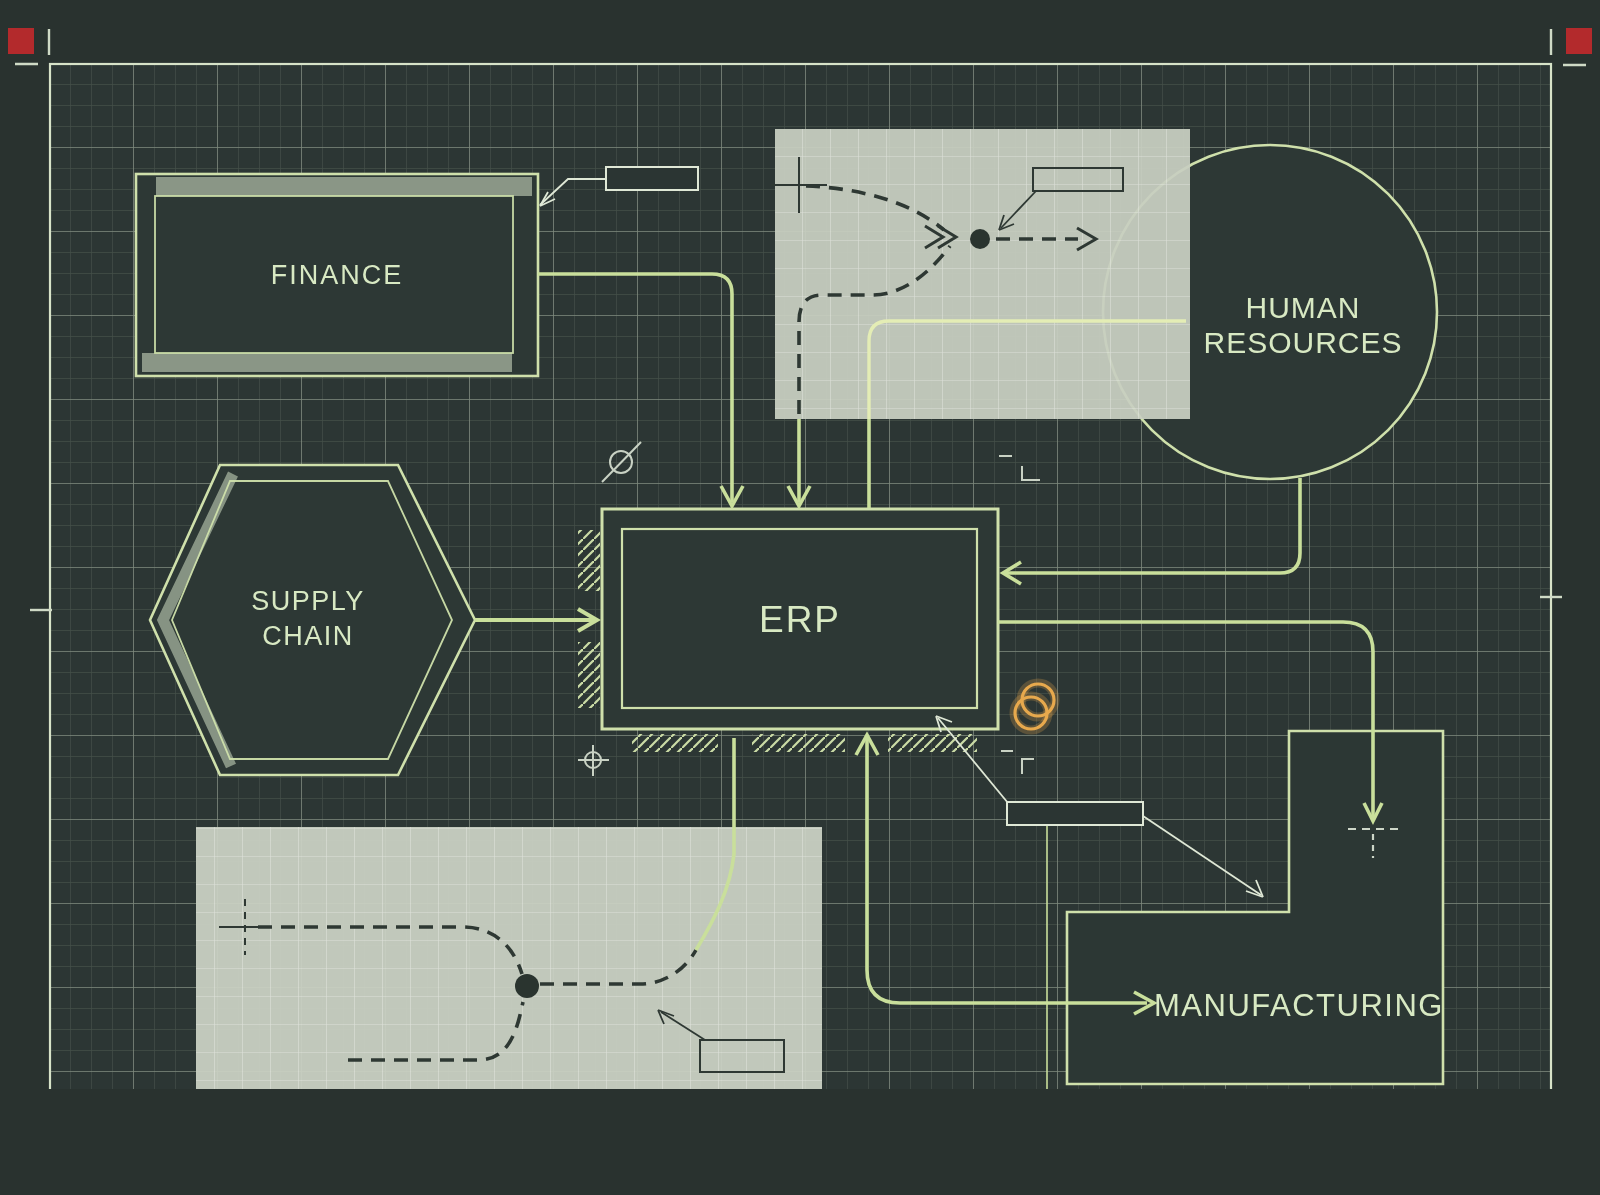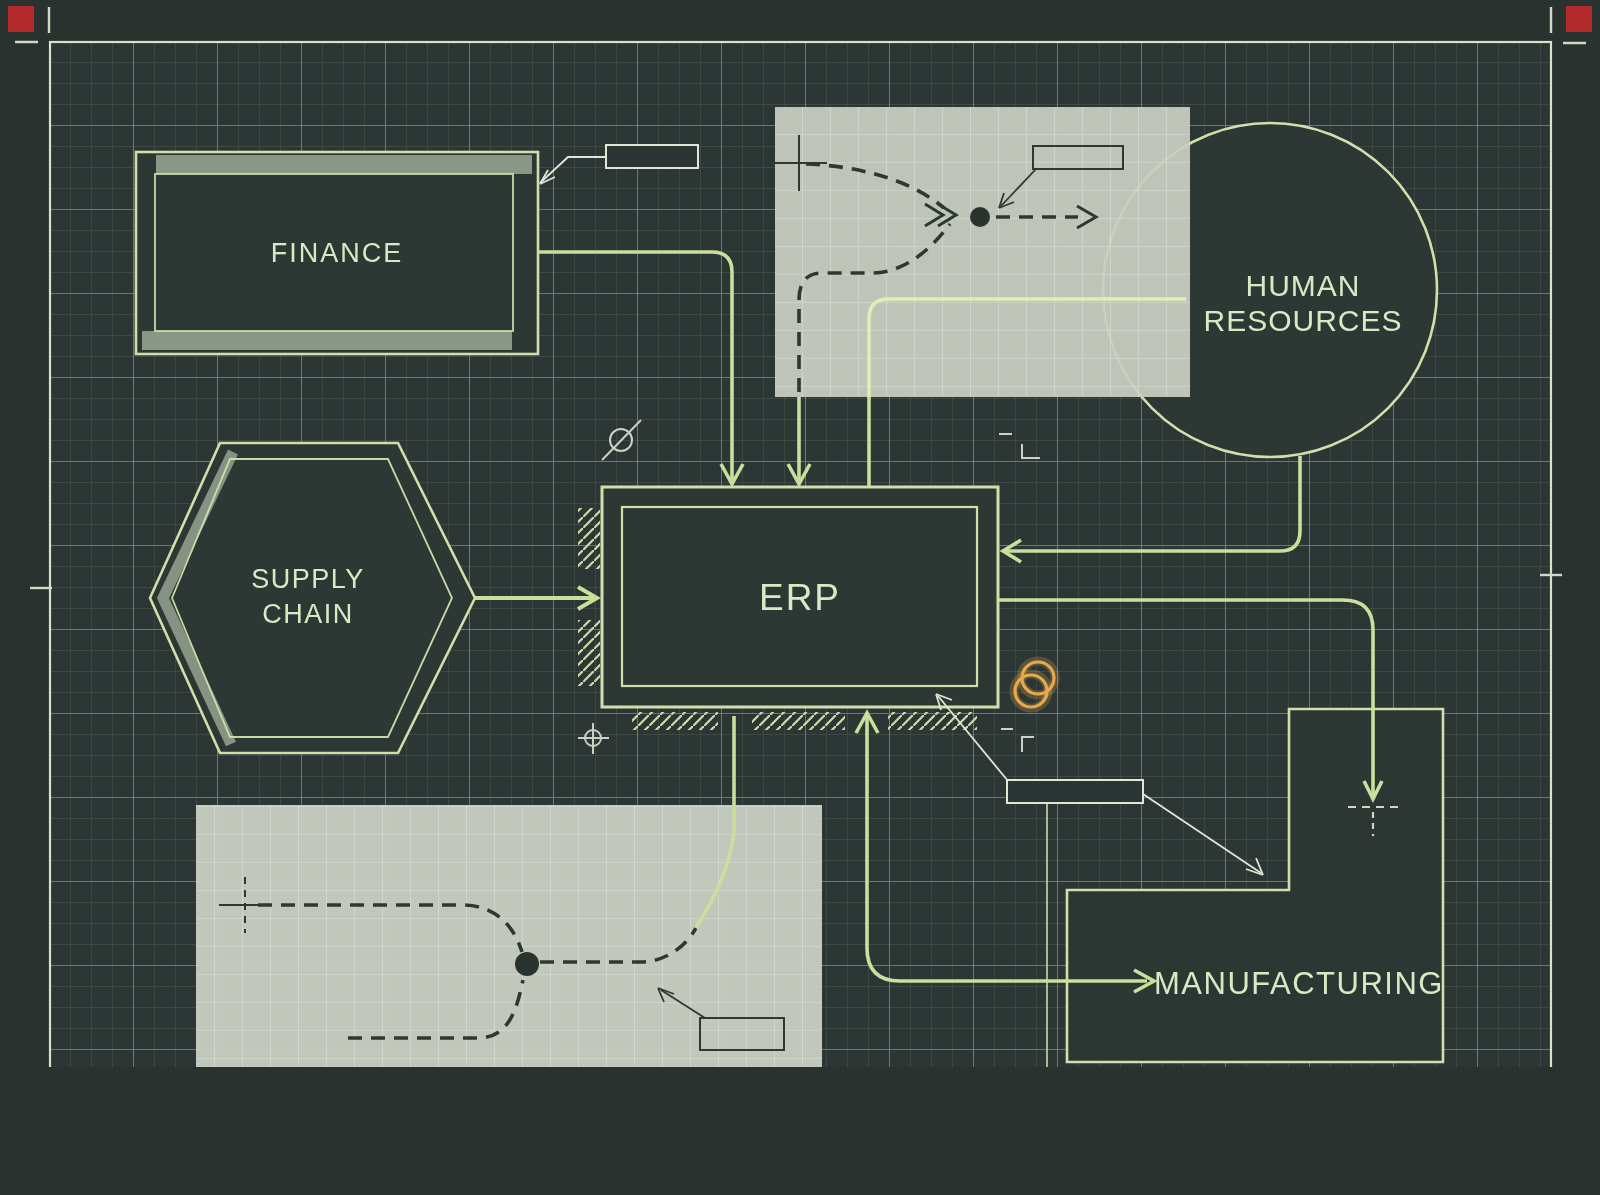--- a/index.html
+++ b/index.html
@@ -1,16 +1,16 @@
 <!DOCTYPE html>
 <html><head>
 <meta charset="utf-8">
 <style>
   html,body{margin:0;padding:0;background:#29322f;overflow:hidden;}
-  .stage{position:relative;width:1600px;height:1067px;font-family:"Liberation Sans",sans-serif;}
+  .stage{position:relative;width:1600px;height:1067px;font-family:"Liberation Sans",sans-serif;margin-top:22px;}
   svg{display:block;}
   text{font-family:"Liberation Sans",sans-serif;fill:#d8e9c3;}
 </style>
 </head>
 <body>
 
 <div class="stage">
 <svg width="1600" height="1195" viewBox="0 0 1600 1195">
   <defs>
     <pattern id="gridmin" width="21" height="21" patternUnits="userSpaceOnUse" x="50" y="42">

